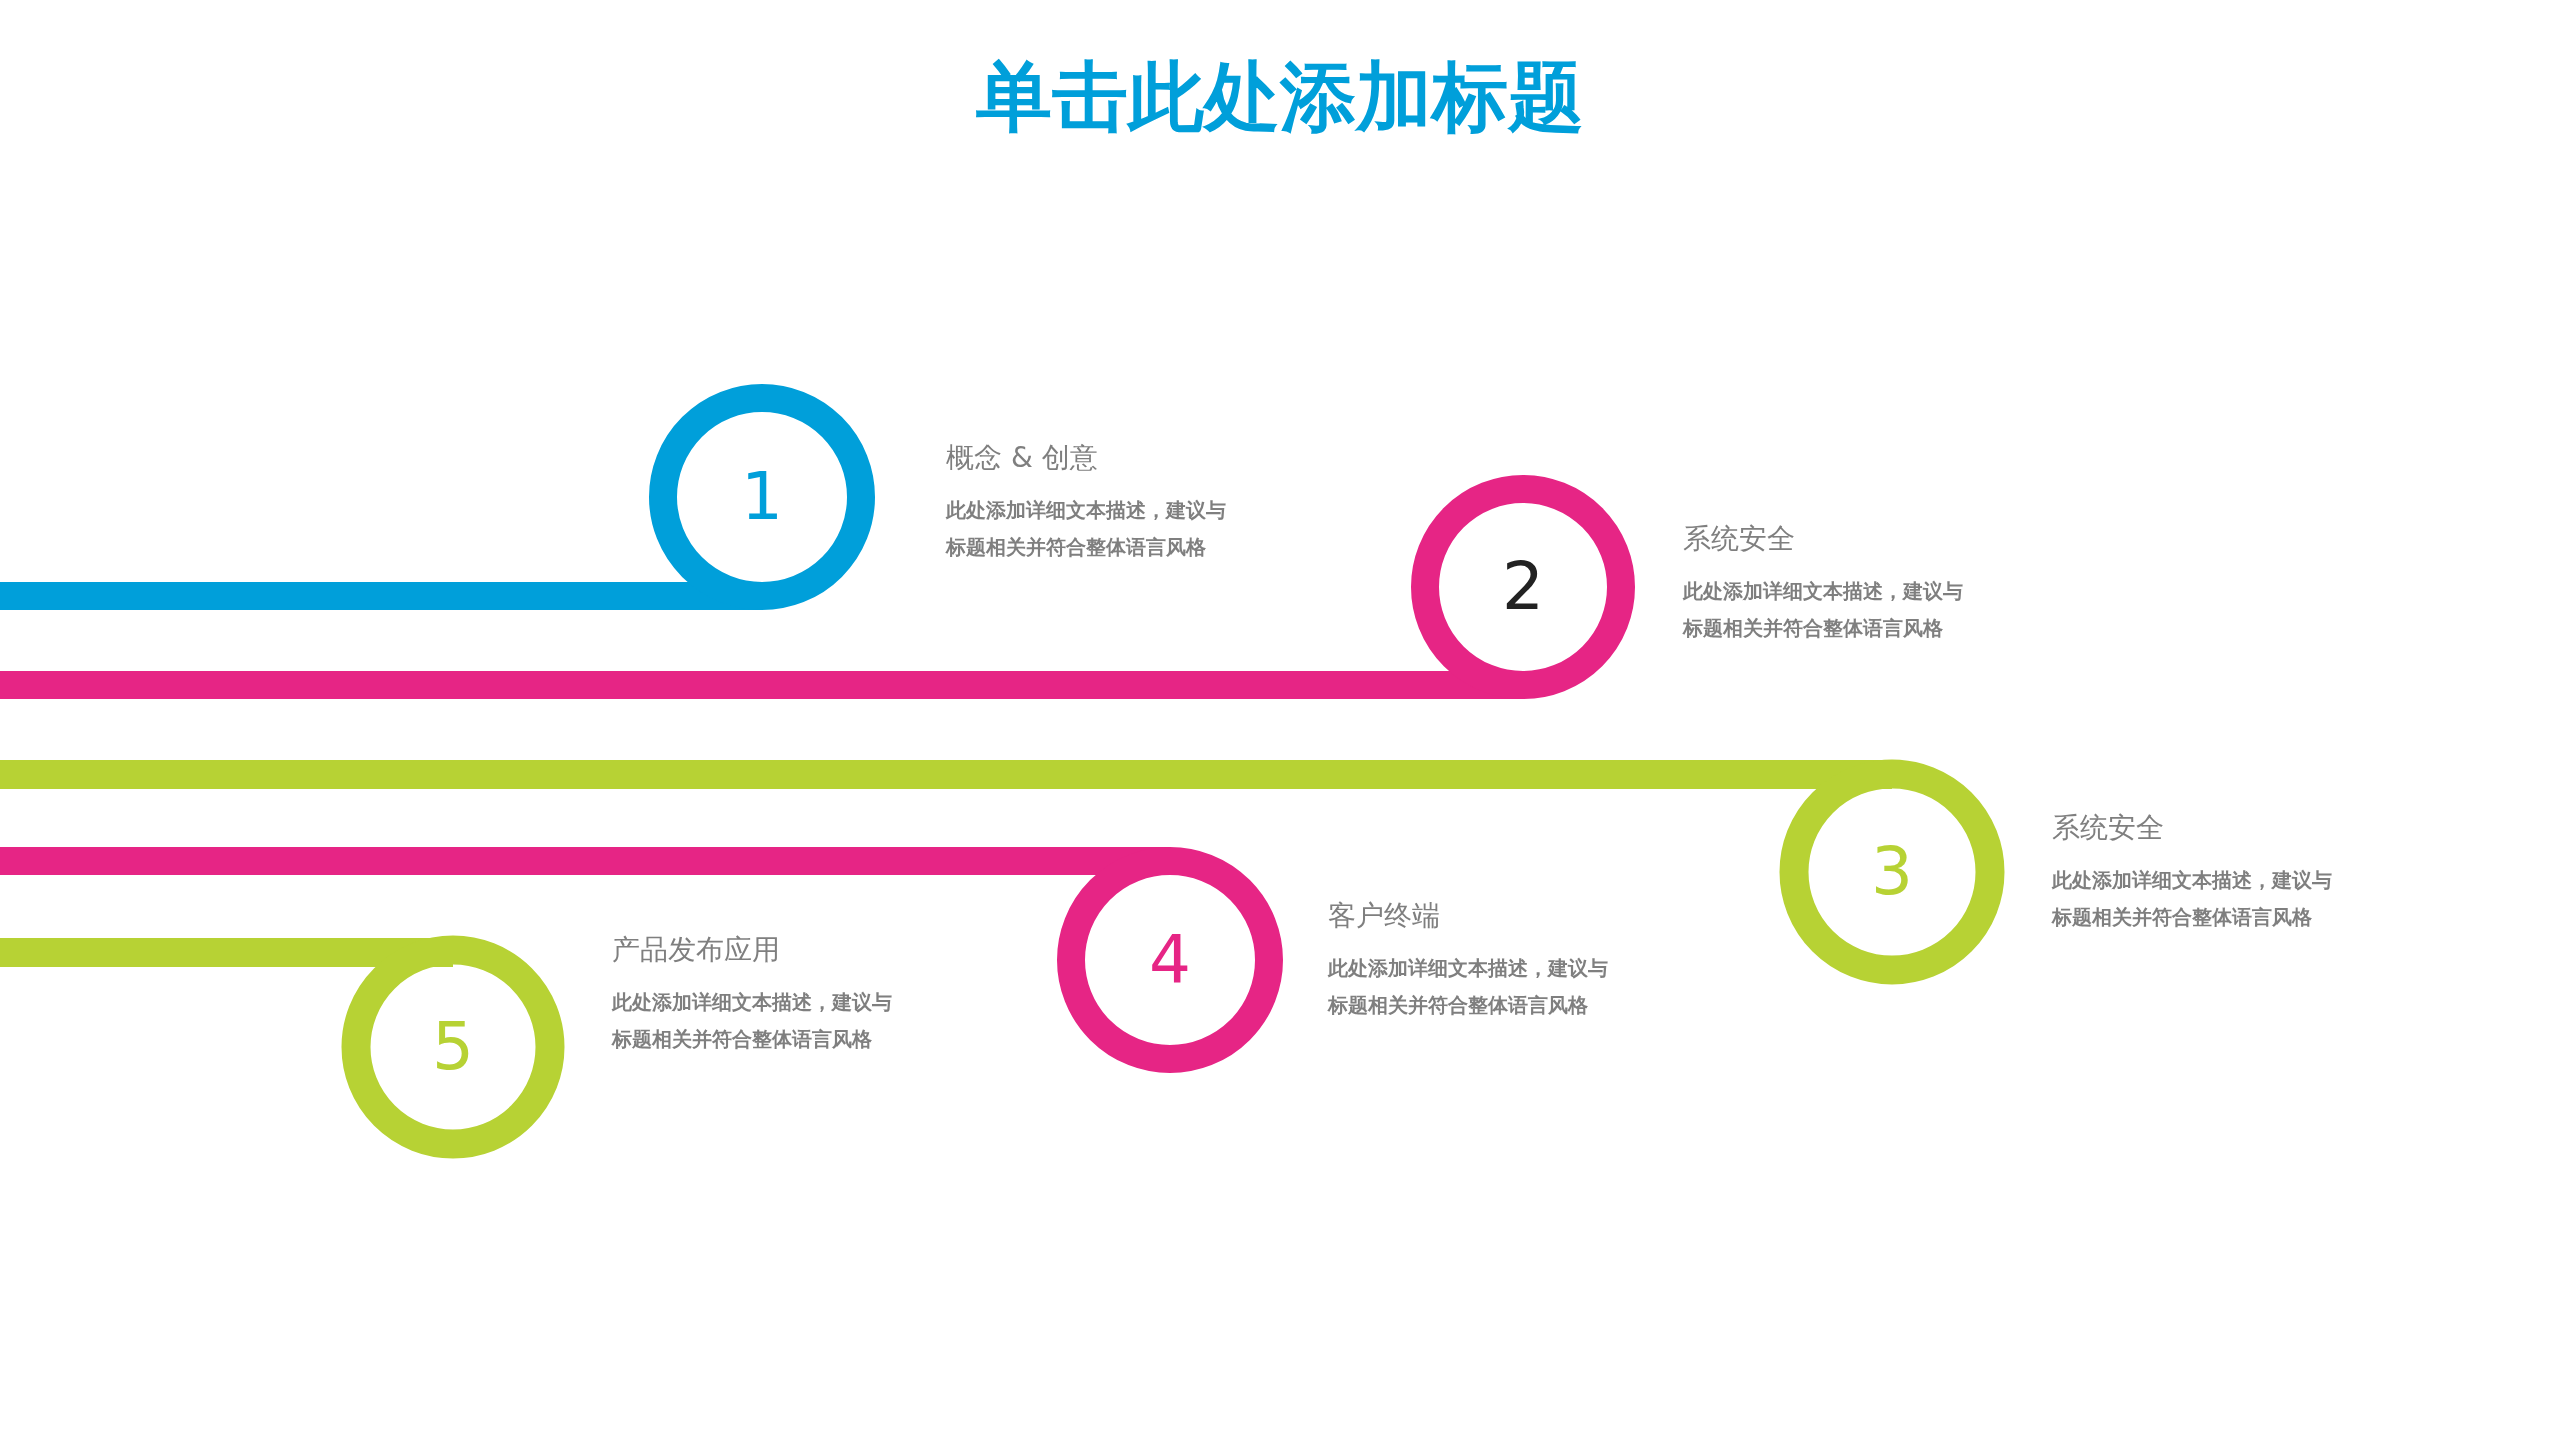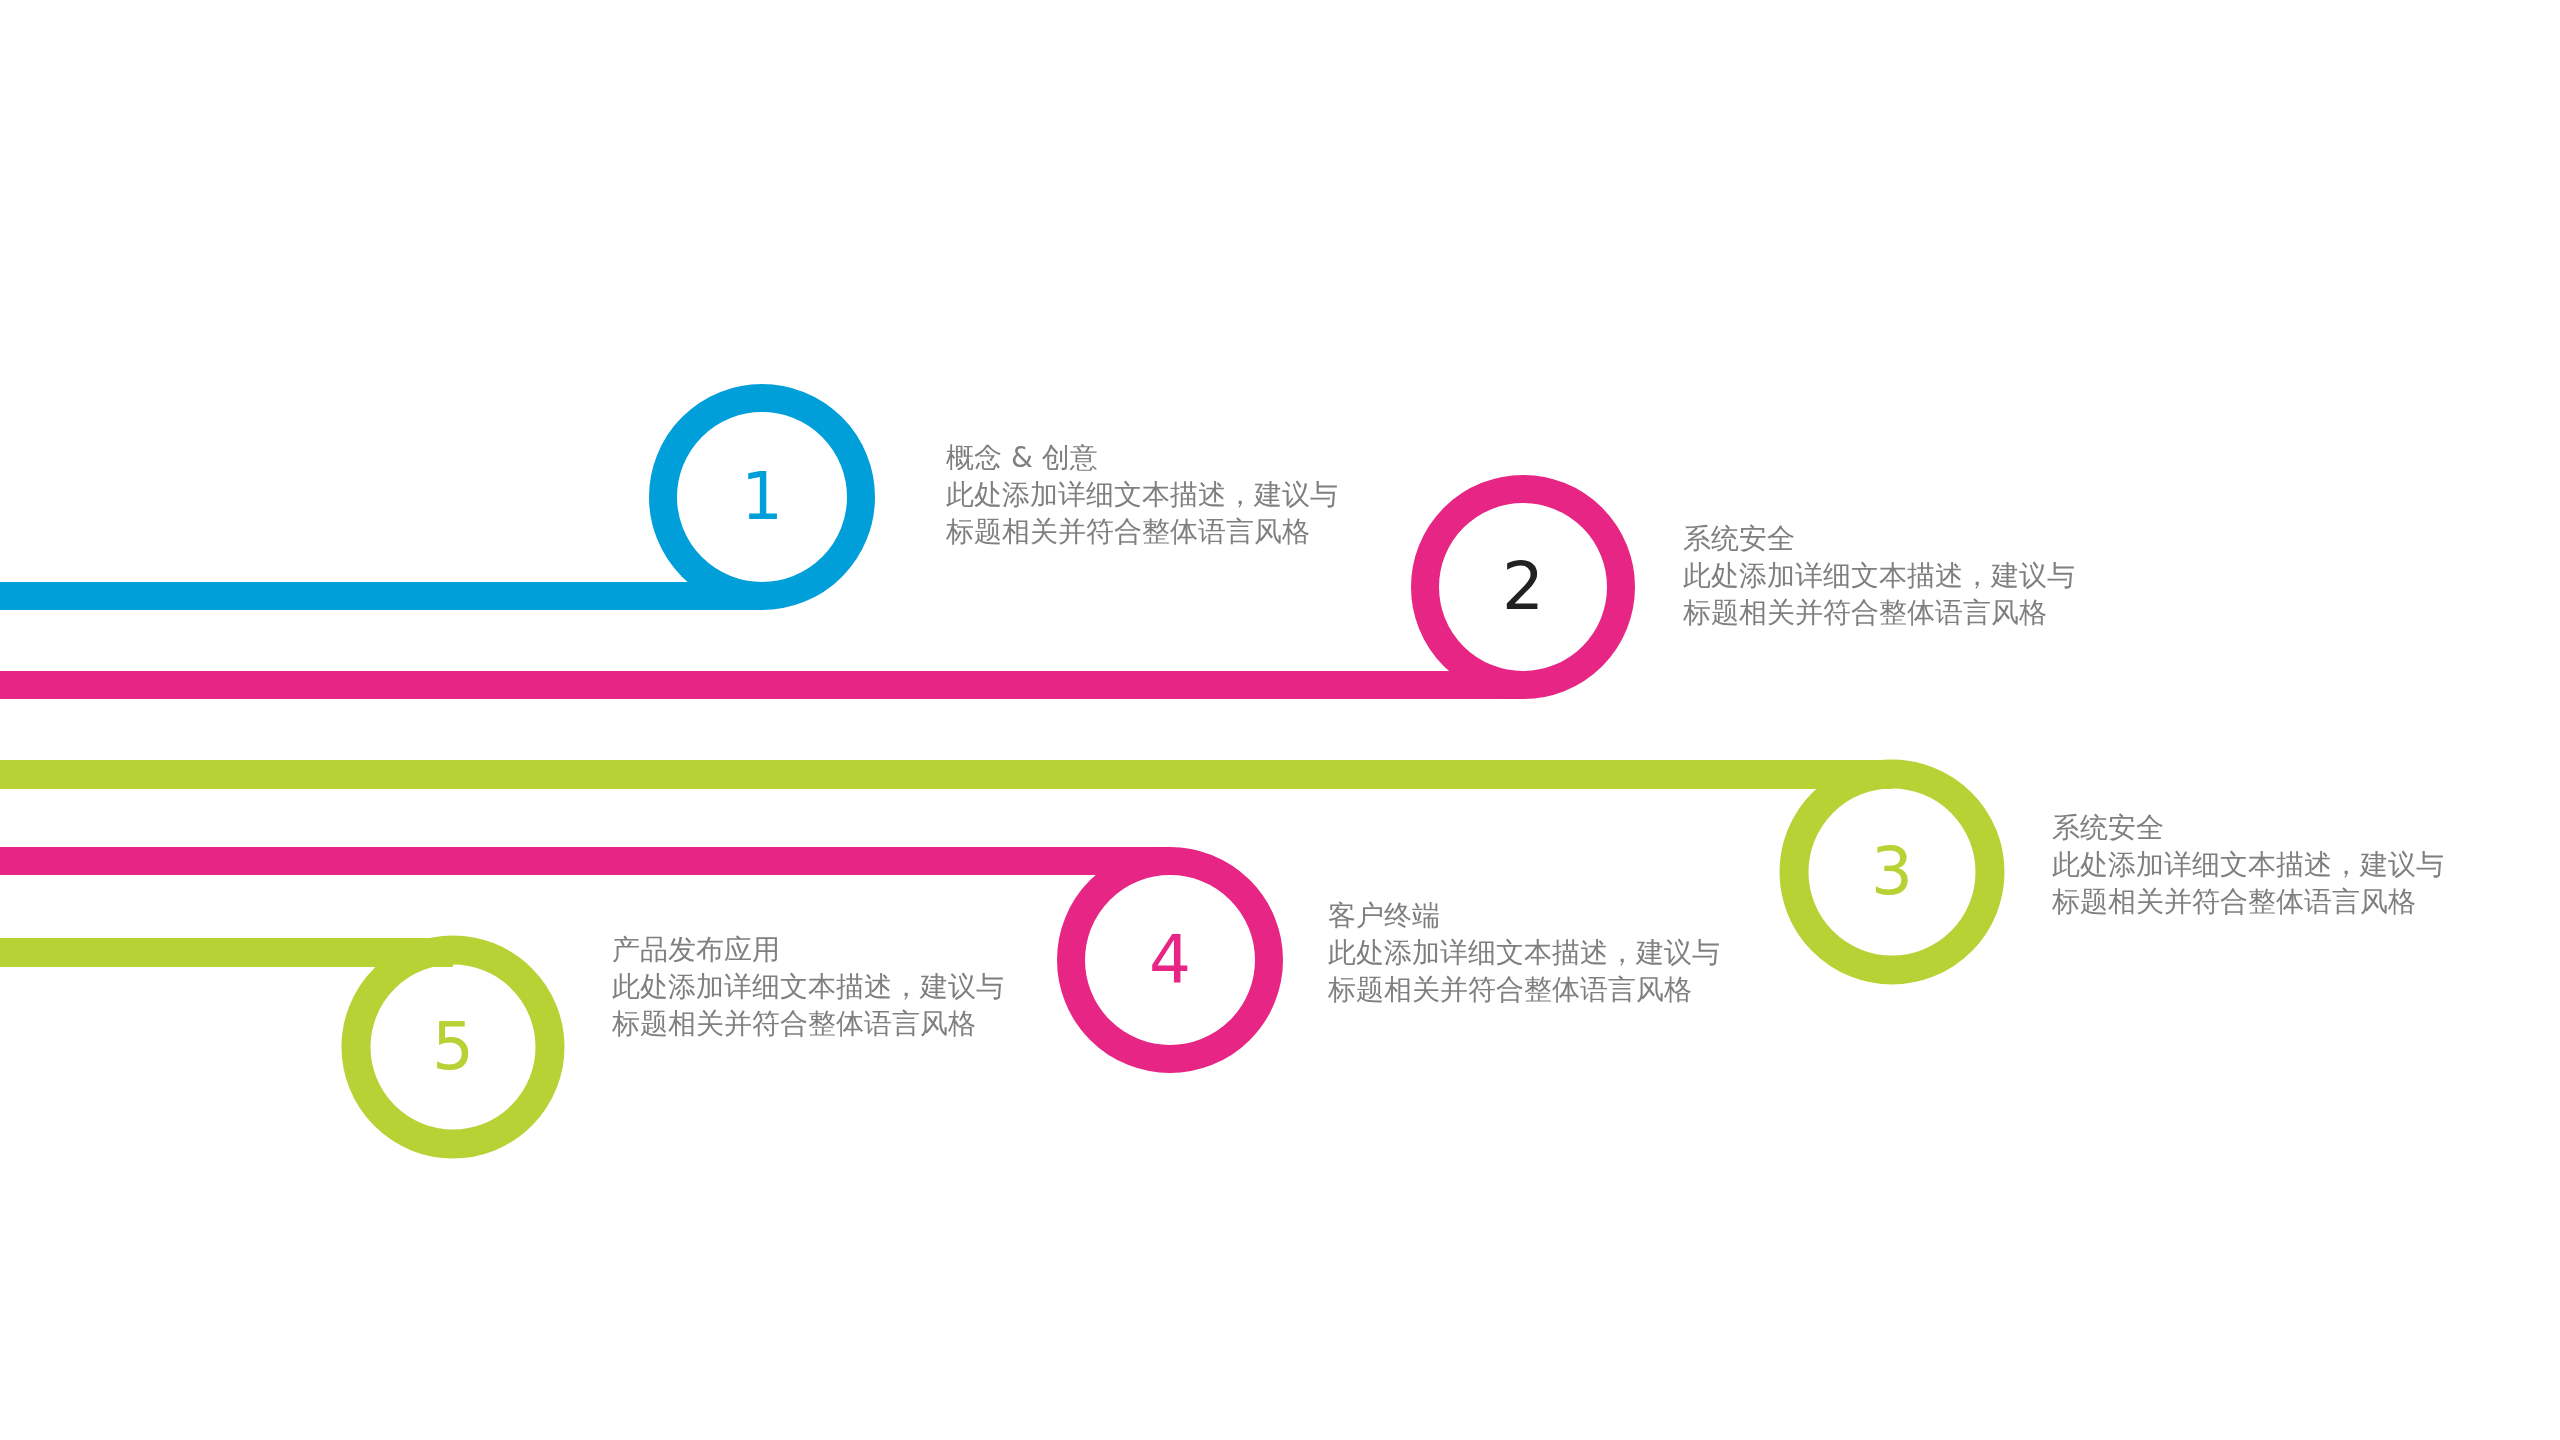--- a/index.html
+++ b/index.html
@@ -48,30 +48,33 @@
       position: absolute;
       color: #7f7f7f;
     }
     .item-title {
       font-size: 28px;
       line-height: 36px;
       height: 36px;
       white-space: nowrap;
     }
     .item-desc {
-      font-size: 28px;
+      margin-top: 16px;
+      font-size: 20px;
       line-height: 37px;
       white-space: nowrap;
+      font-weight: bold;
     }
   </style>
 </head>
 <body>
 
 <div class="slide">
 
+  <div class="title">单击此处添加标题</div>
 
   <svg class="paths" viewBox="0 0 2560 1440">
 
     <g>
       <rect x="0" y="582" width="762" height="28" fill="#009FDA"></rect>
       <circle cx="762" cy="497" r="99" fill="none" stroke="#009FDA" stroke-width="28"></circle>
     </g>
 
     <g>
       <rect x="0" y="671" width="1523" height="28" fill="#E62585"></rect>

